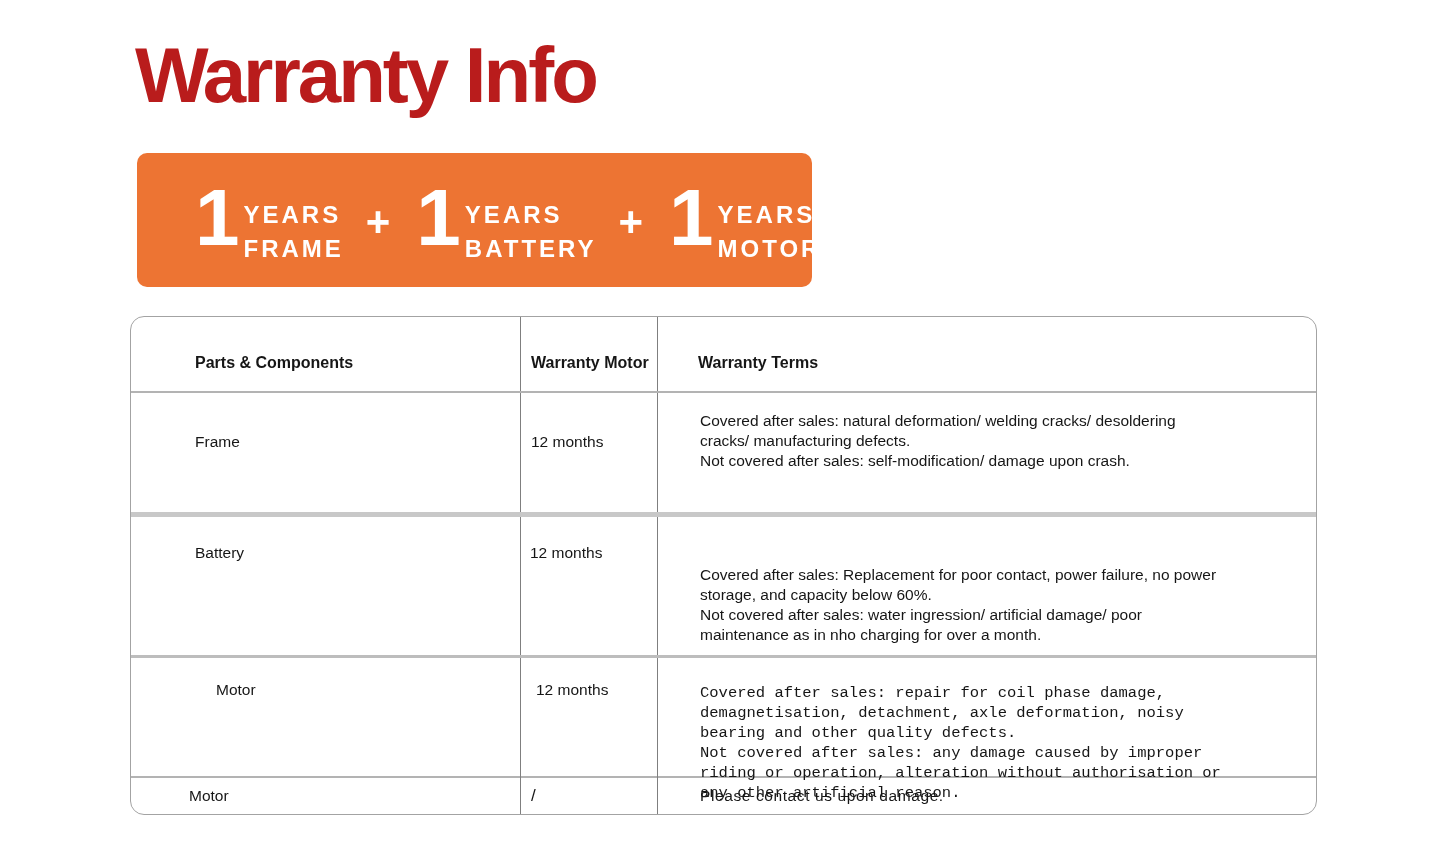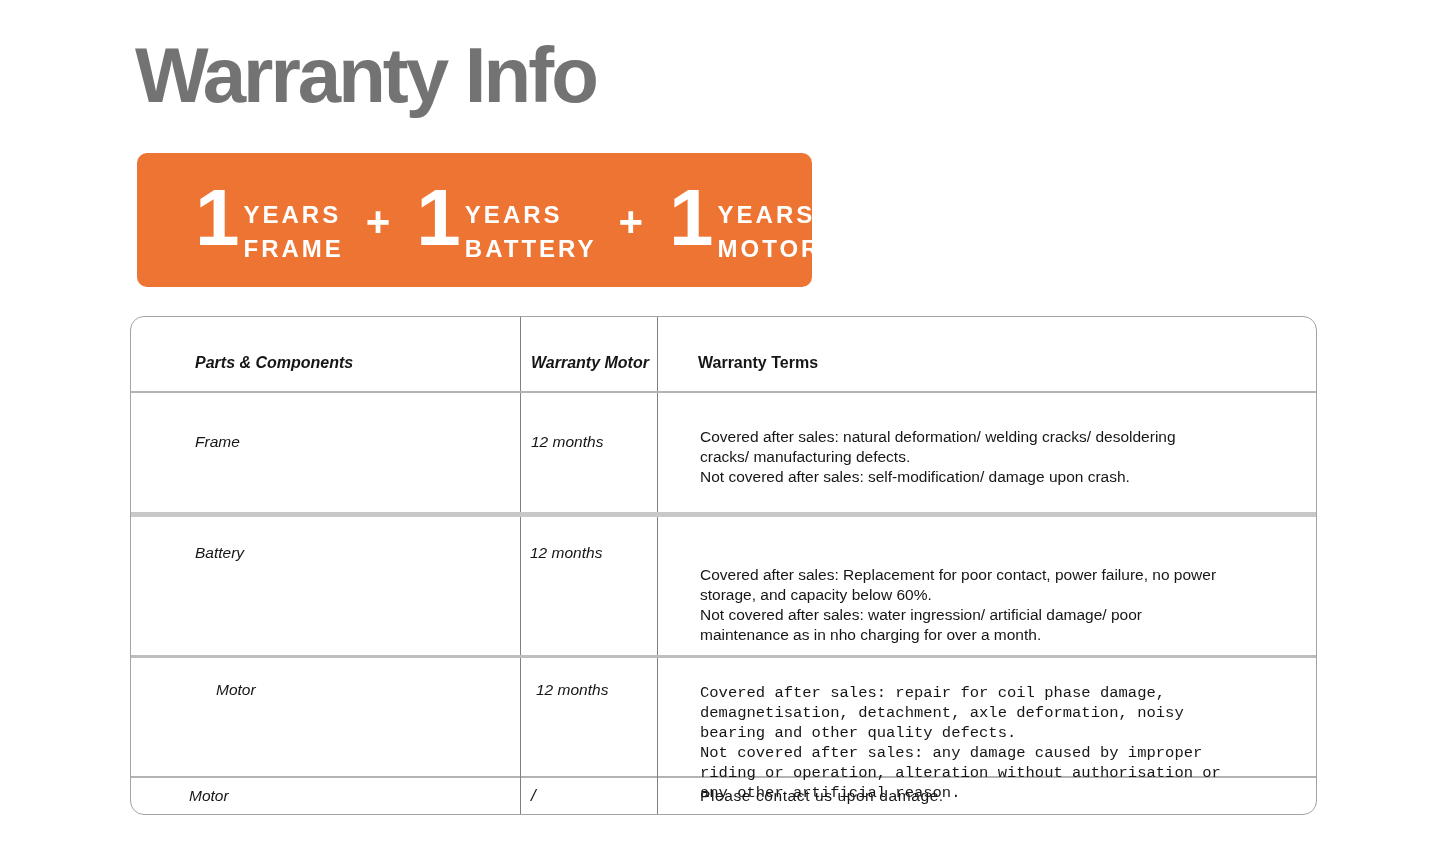--- a/index.html
+++ b/index.html
@@ -12,21 +12,21 @@
   }
 
   
   .page-title {
     position: absolute;
     left: 135px;
     top: 30px;
     font-size: 78px;
     font-weight: 700;
     letter-spacing: -3px;
-    color: #737373;
+    color: #b91c1c;
   }
 
   
   .banner {
     position: absolute;
     left: 137px;
     top: 153px;
     width: 675px;
     height: 134px;
     background: #ed7433;
@@ -81,21 +81,21 @@
     overflow: hidden;
     background: #ffffff;
   }
   .tr {
     display: grid;
     grid-template-columns: 390px 137px 1fr;
   }
   .td, .th {
     padding-top: 0;
   }
-  .cell-1, .cell-2 { border-right: 1px solid #7f7f7f; font-style: italic; }
+  .cell-1, .cell-2 { border-right: 1px solid #7f7f7f; }
 
   .row-header   { height: 76px;  border-bottom: 2px solid #b3b3b3; }
   .row-frame    { height: 124px; border-bottom: 5px solid #c8c8c8; }
   .row-battery  { height: 141px; border-bottom: 3px solid #bdbdbd; }
   .row-motor    { height: 120px; border-bottom: 2px solid #b3b3b3; }
   .row-others   { height: 36px; }
 
   .row-header .th {
     font-size: 16px;
     font-weight: 700;
@@ -113,21 +113,21 @@
   .terms {
     font-size: 15.5px;
     line-height: 20px;
     white-space: pre-line;
     padding-left: 42px;
     padding-right: 90px;
   }
 
   .row-frame .part    { padding-left: 64px; padding-top: 40px; }
   .row-frame .period  { padding-left: 10px; padding-top: 40px; }
-  .row-frame .terms   { padding-top: 18px; margin-top: 16px; }
+  .row-frame .terms   { padding-top: 18px; }
 
   .row-battery .part   { padding-left: 64px; padding-top: 27px; }
   .row-battery .period { padding-left: 9px;  padding-top: 27px; }
   .row-battery .terms  { padding-top: 48px; }
 
   .row-motor .part    { padding-left: 85px; padding-top: 23px; }
   .row-motor .period  { padding-left: 15px; padding-top: 23px; }
   .row-motor .terms   { padding-top: 25px; font-family: Liberation Mono, monospace; }
 
   .row-others .part,

